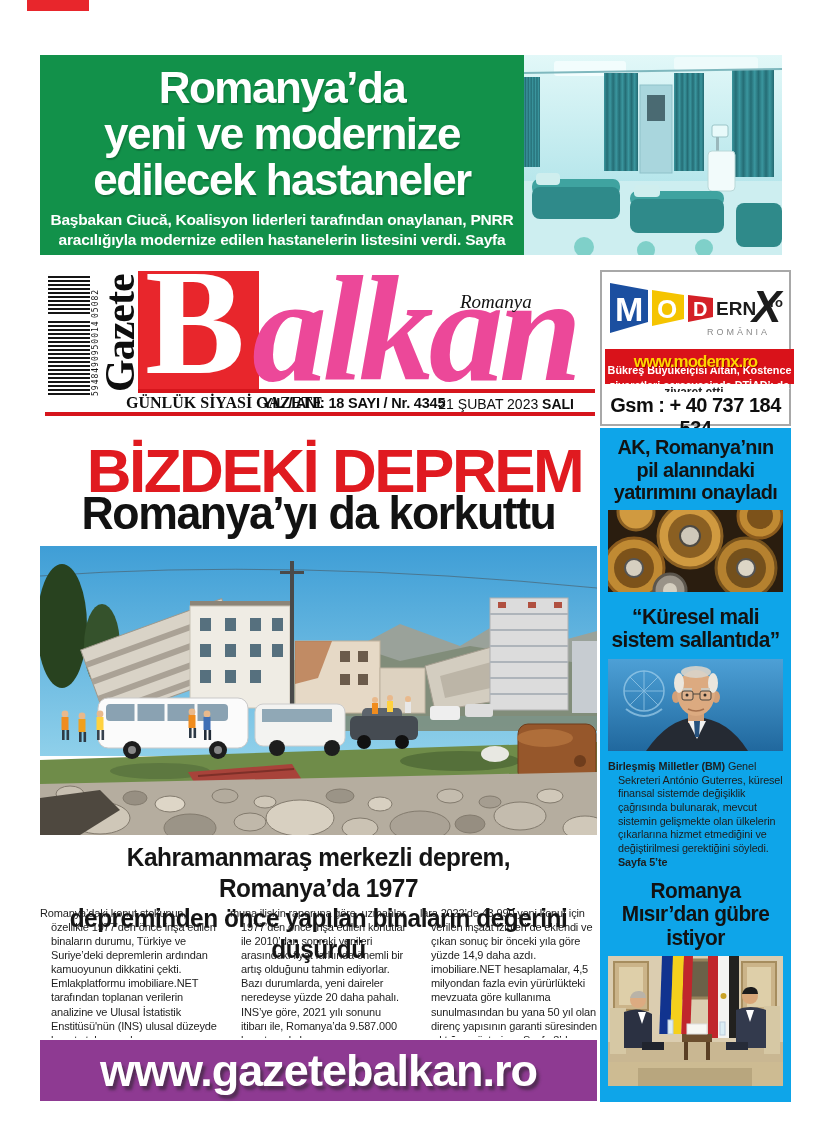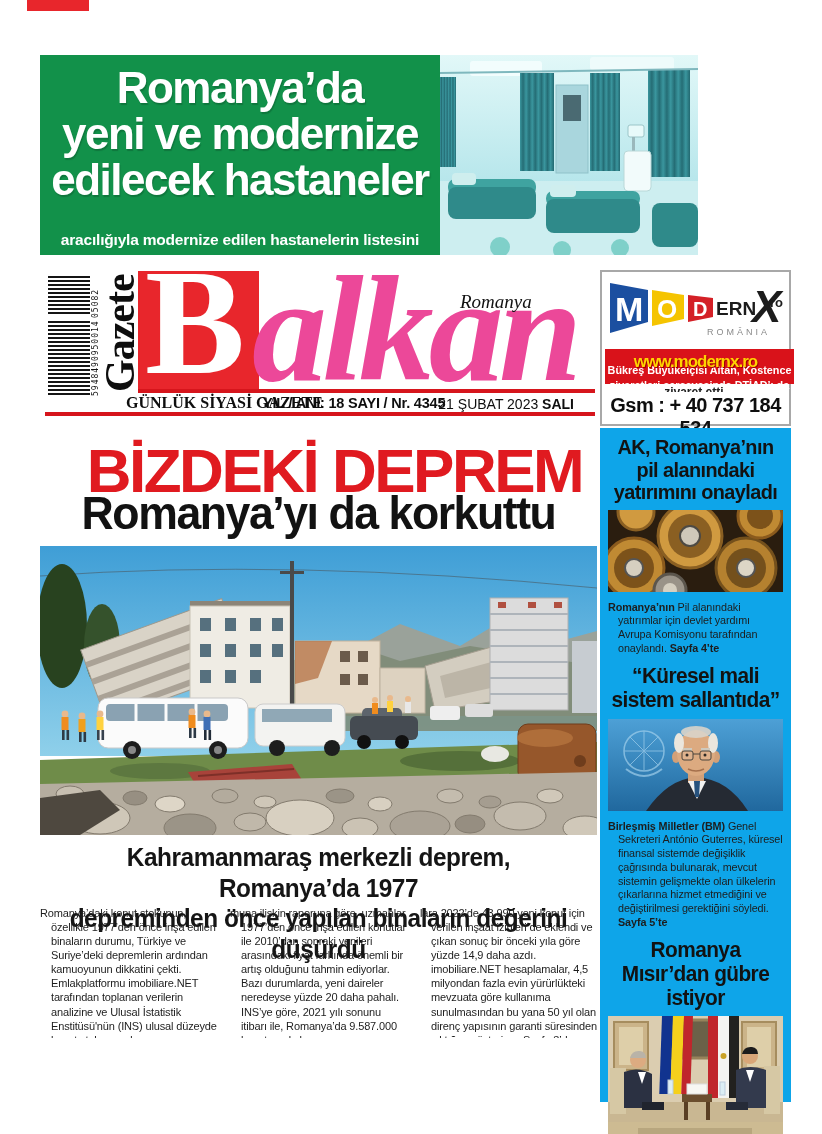--- a/index.html
+++ b/index.html
@@ -4,21 +4,21 @@
 <style>
   html,body{margin:0;padding:0;background:#fff;}
   .page{position:relative;width:822px;height:1134px;background:#fff;overflow:hidden;
         font-family:"Liberation Sans",sans-serif;color:#1d1d1d;}
   .abs{position:absolute;}
 
   
   .top-mark{left:27px;top:0;width:62px;height:11px;background:#e8262c;}
 
   
-  .top-banner{left:40px;top:55px;width:658px;height:200px;background:#12914a;display:flex;}
+  .top-banner{left:40px;top:55px;width:742px;height:200px;background:#12914a;display:flex;}
   .tb-text{width:484px;height:100%;}
   .tb-line{display:block;text-align:center;color:#fff;font-weight:bold;
            font-size:44px;line-height:1.04;letter-spacing:-1.5px;text-shadow:1px 2px 1px rgba(0,0,0,.18);}
   .tb-text{padding-top:10px;box-sizing:border-box;}
   .tb-sub{margin:8px 6px 0 6px;text-align:center;color:#fff;font-weight:bold;
           font-size:15.5px;line-height:1.3;letter-spacing:-0.2px;}
   .tb-photo{width:258px;height:200px;}
   .tb-photo svg{display:block;}
 
   
@@ -91,21 +91,21 @@
 
 <div class="page">
 
   <div class="abs top-mark"></div>
 
   <section class="abs top-banner">
     <div class="tb-text">
       <span class="tb-line">Romanya’da</span>
       <span class="tb-line">yeni ve modernize</span>
       <span class="tb-line">edilecek hastaneler</span>
-      <p class="tb-sub"><br>
+      <p class="tb-sub"><span>Başbakan Ciucă, Koalisyon liderleri tarafından onaylanan, PNRR</span><br>
       <span>aracılığıyla modernize edilen hastanelerin listesini verdi. Sayfa 2’de</span></p>
     </div>
     <div class="tb-photo">
       <svg width="258" height="200" viewBox="0 0 258 200">
         <defs>
           <linearGradient id="hg" x1="0" y1="0" x2="0" y2="1">
             <stop offset="0" stop-color="#e2f8f8"></stop>
               <stop offset="1" stop-color="#9edce4"></stop>
           </linearGradient>
           <linearGradient id="curt" x1="0" y1="0" x2="0.18" y2="0" spreadMethod="repeat">
@@ -337,20 +337,23 @@
     <span>Kahramanmaraş merkezli deprem, Romanya’da 1977</span><br>
     <span>depreminden önce yapılan binaların değerini düşürdü</span>
   </div>
 
   <div class="abs columns">
     <div class="col"><b>Romanya’daki</b><span> konut stokunun, özellikle 1977’den önce inşa edilen binaların durumu, Türkiye ve Suriye’deki depremlerin ardından kamuoyunun dikkatini çekti. Emlakplatformu imobiliare.NET tarafından toplanan verilerin analizine ve Ulusal İstatistik Enstitüsü'nün (INS) ulusal düzeyde konut stokunun duru-</span></div>
     <div class="col"><span>muna ilişkin raporuna göre, uzmanlar 1977’den önce inşa edilen konutlar ile 2010’dan sonraki yenileri arasındaki fiyat farkında önemli bir artış olduğunu tahmin ediyorlar. Bazı durumlarda, yeni daireler neredeyse yüzde 20 daha pahalı. INS’ye göre, 2021 yılı sonunu itibarı ile, Romanya’da 9.587.000 konut vardı, bun-</span></div>
     <div class="col"><span>lara 2022’de 43.990 yeni konut için verilen inşaat izinleri de eklendi ve çıkan sonuç bir önceki yıla göre yüzde 14,9 daha azdı. imobiliare.NET hesaplamalar, 4,5 milyondan fazla evin yürürlükteki mevzuata göre kullanıma sunulmasından bu yana 50 yıl olan direnç yapısının garanti süresinden çıktığını gösteriyor. </span><b>Sayfa 3’de</b></div>
   </div>
 
+  <div class="abs purple-banner">
+    <span>www.gazetebalkan.ro</span>
+  </div>
 
   <aside class="abs sidebar">
 
     <div class="sb-h sb-h1">AK, Romanya’nın pil alanındaki yatırımını onayladı</div>
     <div class="sb-photo">
       <svg width="175" height="82" viewBox="0 0 175 82">
         <rect width="175" height="82" fill="#2a1d0f"></rect>
         <circle cx="26" cy="58" r="30" fill="#c08a33" stroke="#8a5a1d" stroke-width="3"></circle>
         <circle cx="26" cy="58" r="20" fill="#7c521a"></circle>
           <circle cx="26" cy="58" r="9" fill="#d6cfc0" stroke="#555" stroke-width="2"></circle>
@@ -360,21 +363,20 @@
         <circle cx="138" cy="58" r="30" fill="#b5812f" stroke="#74501c" stroke-width="3"></circle>
         <circle cx="138" cy="58" r="20" fill="#74501c"></circle>
           <circle cx="138" cy="58" r="9" fill="#ddd6c6" stroke="#555" stroke-width="2"></circle>
         <circle cx="152" cy="6" r="22" fill="#c08a33" stroke="#8a5a1d" stroke-width="3"></circle>
         <circle cx="152" cy="6" r="13" fill="#7c521a"></circle>
         <circle cx="28" cy="2" r="18" fill="#d09a40" stroke="#8a5f22" stroke-width="3"></circle>
         <circle cx="62" cy="80" r="16" fill="#9a9388" stroke="#5c564d" stroke-width="3"></circle>
         <circle cx="62" cy="80" r="7" fill="#d6cfc0"></circle>
       </svg>
     </div>
-    <div class="sb-cap"><b>Romanya’nın</b><span> Pil alanındaki yatırımlar için devlet yardımı Avrupa Komisyonu tarafından onaylandı. </span><b>Sayfa 4’te</b></div>
 
     <div class="sb-h sb-h2">“Küresel mali sistem sallantıda”</div>
     <div class="sb-photo">
       <svg width="175" height="92" viewBox="0 0 175 92">
         <defs>
           <linearGradient id="un" x1="0" y1="0" x2="0" y2="1">
             <stop offset="0" stop-color="#4da0d6"></stop>
               <stop offset="1" stop-color="#20689e"></stop>
           </linearGradient>
         </defs>

